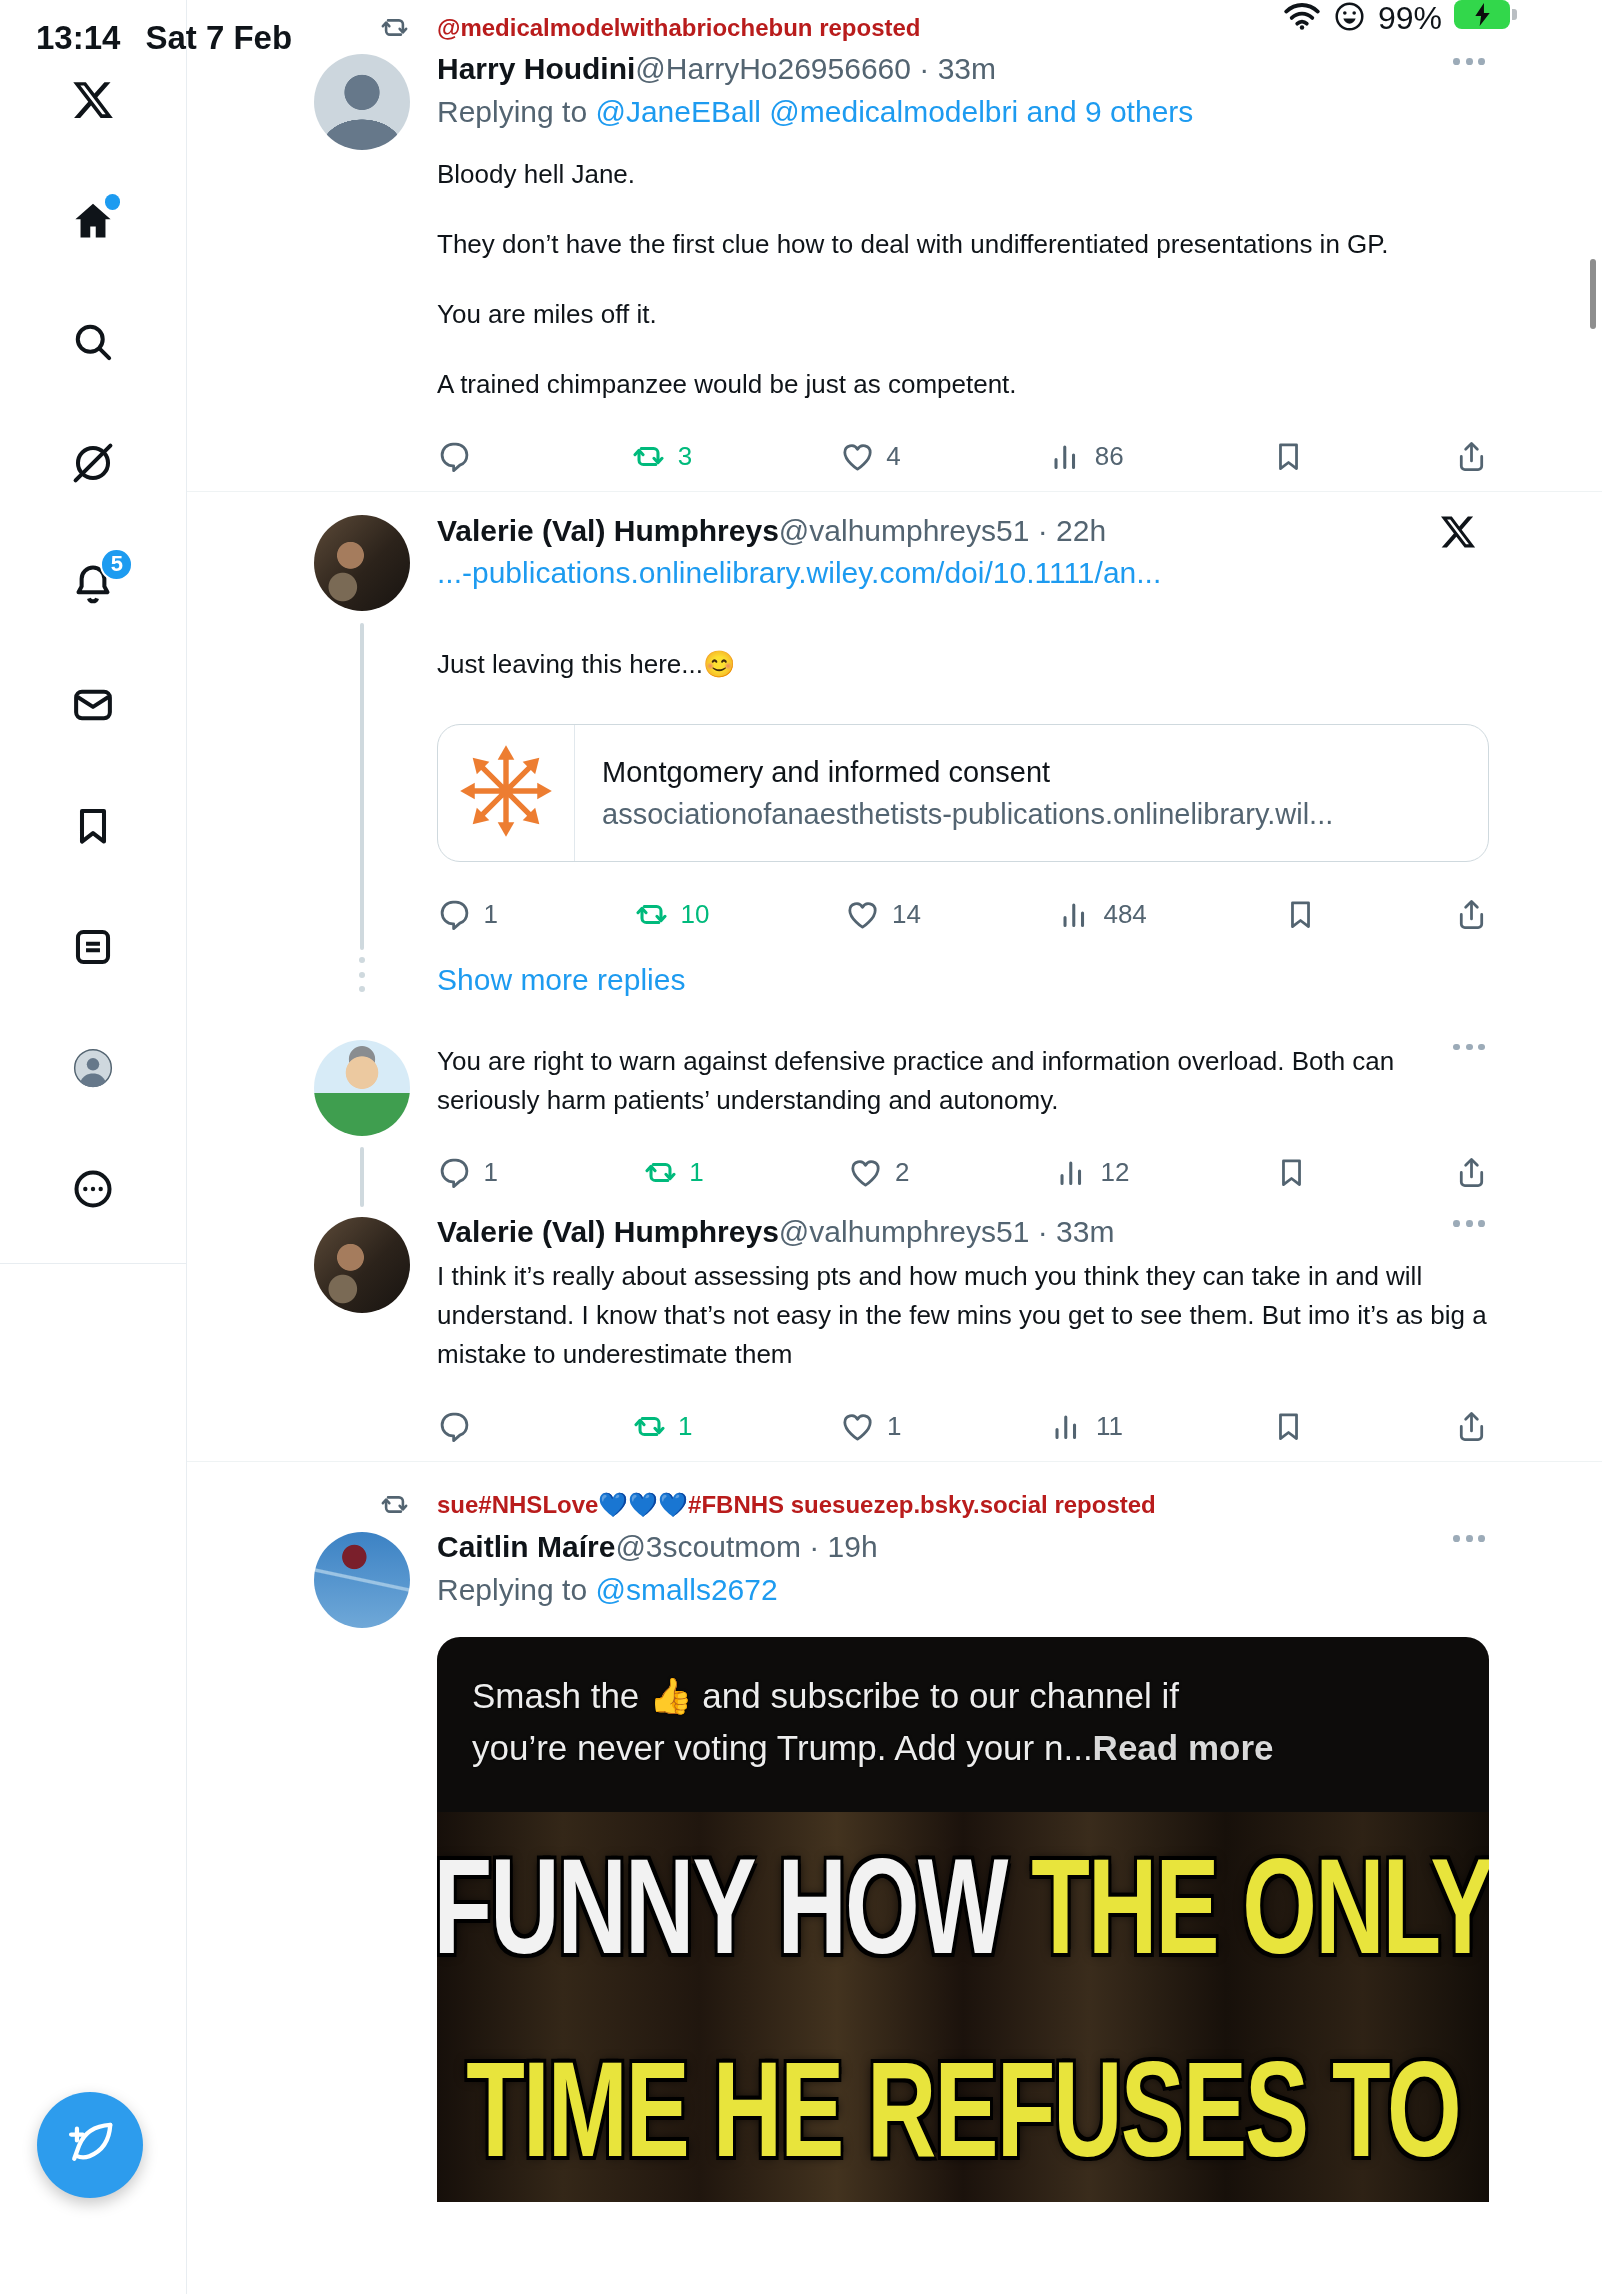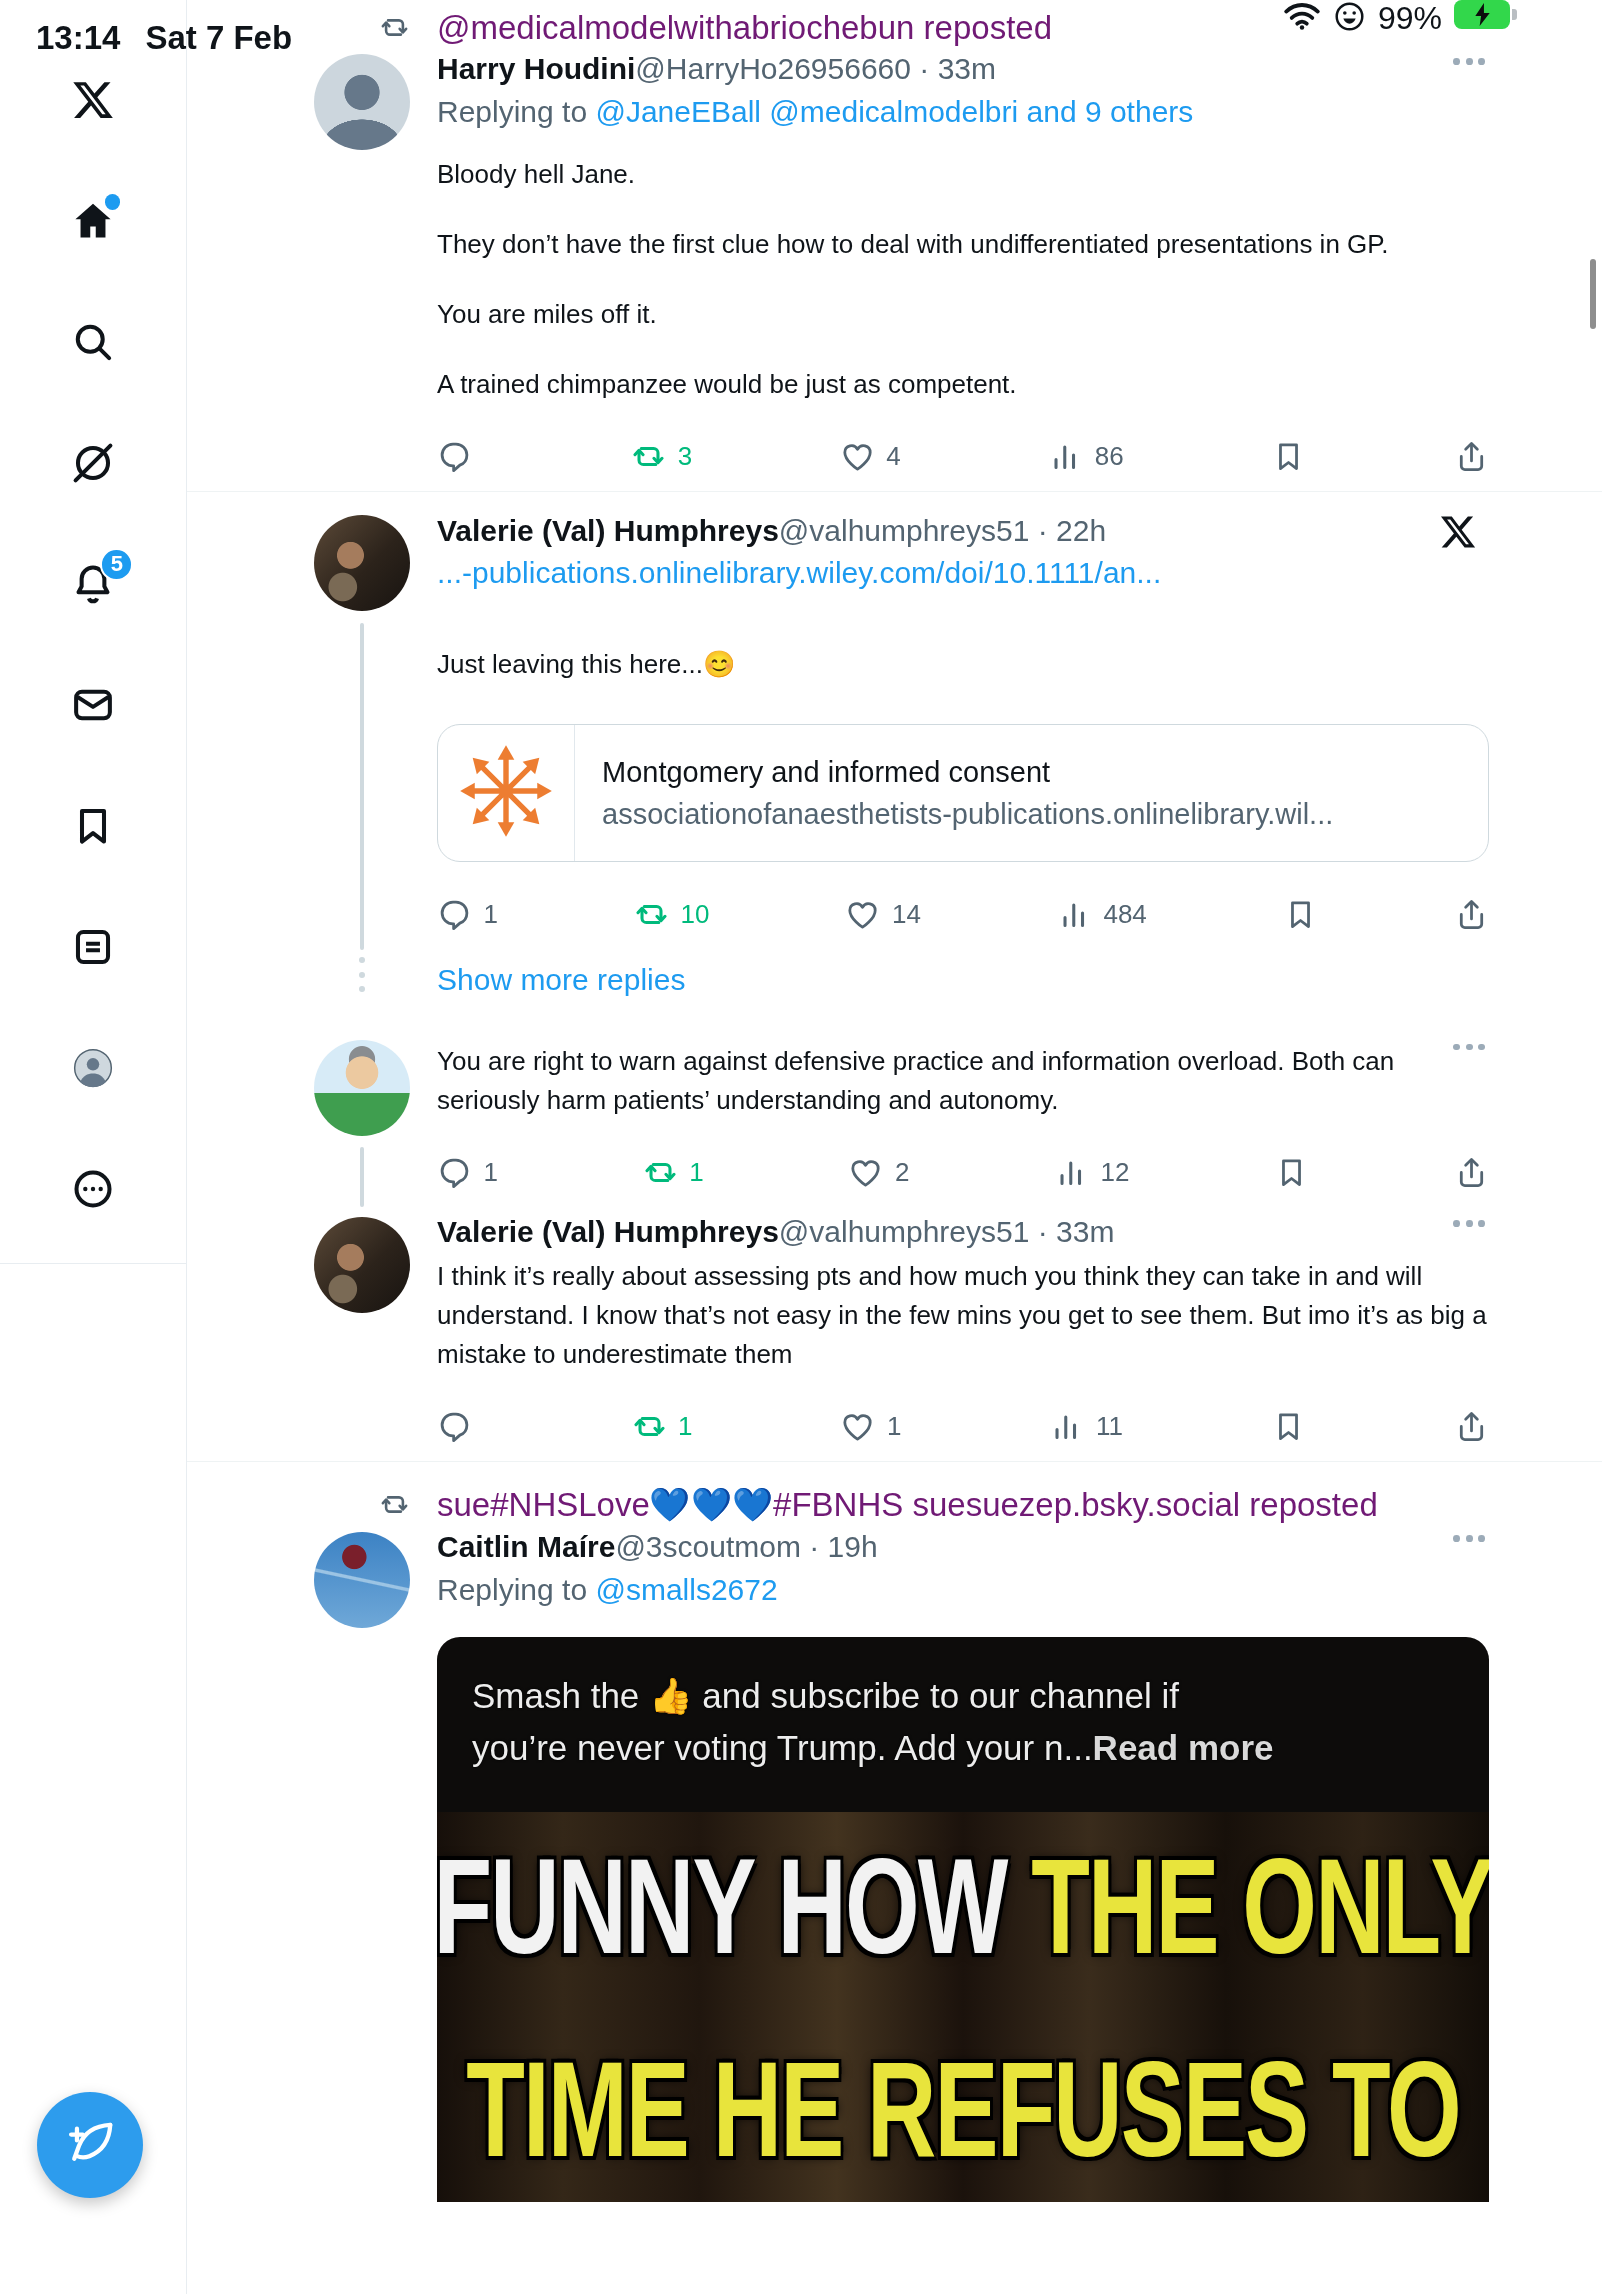--- a/index.html
+++ b/index.html
@@ -25,21 +25,21 @@
   .nav-badge{position:absolute;top:-13.4px;right:-15.4px;min-width:33px;height:33px;border-radius:16.3px;background:#1d9bf0;color:#fff;
     font-size:22px;font-weight:600;display:flex;align-items:center;justify-content:center;border:2.9px solid #fff;box-sizing:border-box;}
   .compose-btn{position:absolute;left:37px;top:2092px;width:106px;height:106px;border-radius:50%;background:#2d9ced;
     display:flex;align-items:center;justify-content:center;box-shadow:0 5.8px 15.4px rgba(0,0,0,.22);cursor:pointer;z-index:40;}
   .compose-btn svg{width:54px;height:54px;}
   
   .feed{position:absolute;left:187px;top:0;width:1415px;height:2294px;overflow:hidden;}
   .row{display:grid;grid-template-columns:96px 1fr;column-gap:27px;padding:0 113px 0 127px;position:relative;}
   .repost-row{padding-top:9.6px;align-items:center;}
   .repost-icon{justify-self:end;width:31px;height:31px;}
-  .repost-text{font-size:33px;font-weight:400;color:#701a75;line-height:35px;}
+  .repost-text{font-size:24px;font-weight:700;color:#b91c1c;line-height:35px;}
   .avatar-col{display:flex;flex-direction:column;align-items:center;padding-top:9.6px;}
   .avatar{width:96px;height:96px;border-radius:50%;flex:0 0 auto;}
   .thread-line{width:3.8px;background:#cfd9de;border-radius:1.9px;flex:1;margin-top:11.5px;}
   .av-harry{background:
       radial-gradient(circle at 50% 40%, #66788a 0 23%, transparent 24%),
       radial-gradient(ellipse 42% 30% at 50% 98%, #66788a 0 99%, transparent 100%),
       #ccd6dd;}
   .av-valerie{background:
       radial-gradient(circle at 38% 42%, #a57c5d 0 16%, transparent 17%),
       radial-gradient(circle at 30% 75%, #7a6a55 0 14%, transparent 15%),

